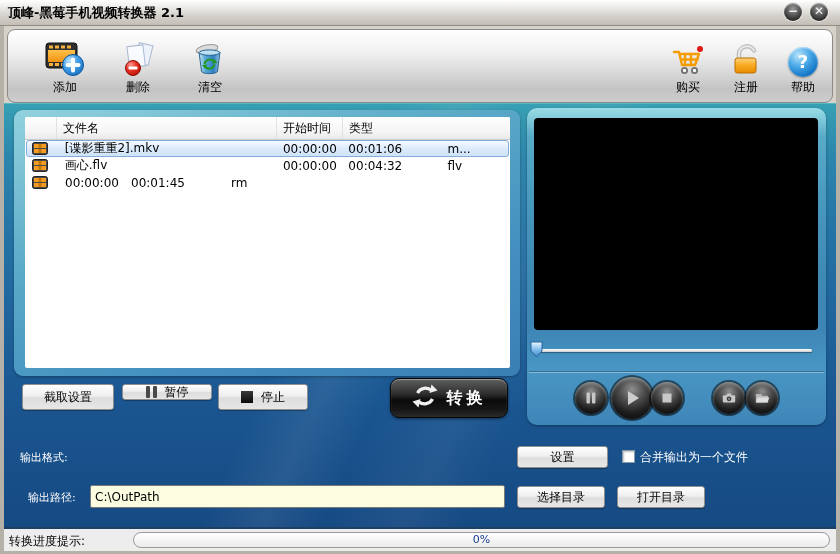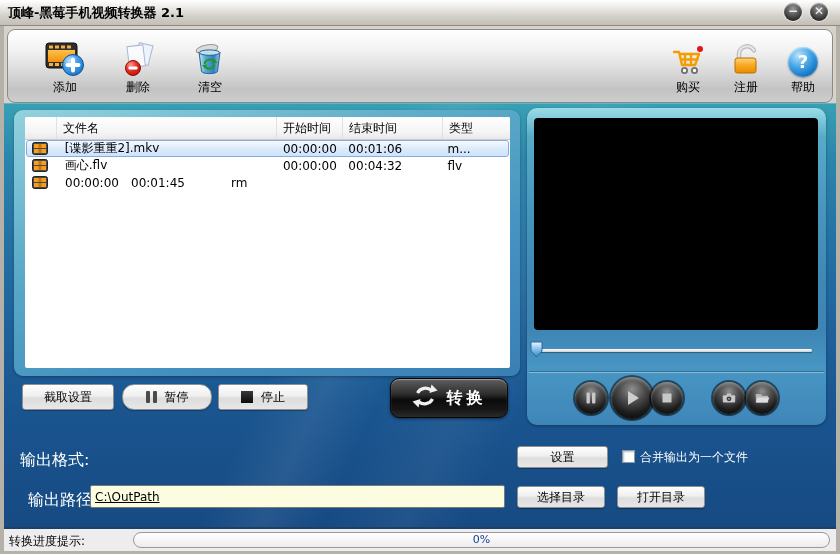--- a/index.html
+++ b/index.html
@@ -58,21 +58,21 @@
   .lrow > div { padding-left:6px; font-size:12px; color:#000; white-space:nowrap; overflow:hidden; }
   .lrow .c-icon { padding-left:5px; display:flex; align-items:center; }
   .lrow.selected { background:linear-gradient(180deg,#f6faff 0%,#dcebfc 50%,#cfe3fa 100%); border-color:#84acdd; }
 
   
   .btn { position:absolute; display:flex; align-items:center; justify-content:center; gap:8px;
     background:linear-gradient(180deg,#fefefe 0%,#efefef 45%,#dddddd 55%,#e7e7e7 100%);
     border:1px solid #8f8f8f; border-radius:3px; font-size:12px; color:#000; cursor:pointer;
     box-shadow:inset 0 1px 0 rgba(255,255,255,.9), 0 1px 1px rgba(0,0,0,.3); }
   .b-capture { left:22px; top:384px; width:92px; height:26px; }
-  .b-pause { left:122px; top:384px; width:90px; height:26px;border-radius:12px; }
+  .b-pause { left:122px; top:384px; width:90px; height:16px; }
   .b-stop { left:218px; top:384px; width:90px; height:26px; }
   .pause-glyph { display:inline-flex; gap:3px; }
   .pause-glyph i { display:block; width:4px; height:12px; background:#4a4a4a; border-radius:1px; }
   .stop-glyph { display:inline-block; width:12px; height:12px; background:linear-gradient(180deg,#3a3a3a,#0a0a0a); }
 
   .b-convert { left:390px; top:378px; width:118px; height:40px; position:absolute; display:flex; align-items:center; justify-content:center; gap:9px;
     background:linear-gradient(180deg,#5f5f5f 0%,#2d2d2d 40%,#0b0b0b 55%,#161616 80%,#2b2b2b 100%);
     border:1px solid #050505; border-radius:9px; color:#fff; font-size:16px; font-weight:bold; letter-spacing:4px; cursor:pointer;
     box-shadow:inset 0 1px 1px rgba(255,255,255,.4), 0 1px 3px rgba(0,0,0,.5); }
 
@@ -89,27 +89,27 @@
   .pbtn { position:absolute; border-radius:50%; display:flex; align-items:center; justify-content:center; cursor:pointer;
     background:radial-gradient(circle at 50% 30%, #8f8f8f 0%, #4c4c4c 35%, #1d1d1d 65%, #000 100%);
     box-shadow:0 0 0 2px rgba(0,0,0,.5), inset 0 2px 3px rgba(255,255,255,.35), 0 1px 2px rgba(0,0,0,.5); }
   .p-pause { left:48px; top:274px; width:32px; height:32px; }
   .p-play { left:84px; top:269px; width:42px; height:42px; }
   .p-stop { left:124px; top:274px; width:32px; height:32px; }
   .p-cam { left:186px; top:274px; width:32px; height:32px; }
   .p-folder { left:219px; top:274px; width:32px; height:32px; }
 
   
-  .out-label { position:absolute; color:#fff; font-size:16px; }
+  .out-label { position:absolute; color:#fff; font-size:11px; }
   .l-format { left:20px; top:450px; } .l-path { left:28px; top:490px; }
   .combo { position:absolute; left:90px; top:445px; width:415px; height:23px; background:#fff; border:1px solid #7a7a7a; border-radius:2px; cursor:pointer; }
   .combo .combo-text { position:absolute; left:21px; top:3px; font-size:12px; color:#000; }
   .combo .arrow { position:absolute; right:8px; top:9px; width:0; height:0; border-left:4px solid transparent; border-right:4px solid transparent; border-top:5px solid #222; }
   .path-input { position:absolute; left:90px; top:485px; width:415px; height:23px; background:#fcfce1; border:1px solid #7a7a7a; border-radius:2px;
-    font-family:"DejaVu Sans","Liberation Sans",sans-serif; font-size:12px; padding:0 4px; color:#000;text-decoration:underline; }
+    font-family:"DejaVu Sans","Liberation Sans",sans-serif; font-size:12px; padding:0 4px; color:#000; }
   .b-settings { left:517px; top:446px; width:91px; height:22px; }
   .b-choose { left:517px; top:486px; width:88px; height:22px; }
   .b-open { left:617px; top:486px; width:88px; height:22px; }
   .merge-box { position:absolute; left:622px; top:450px; width:13px; height:13px; background:#fff; border:1px solid #8a9aa8;
     box-shadow:inset 1px 1px 2px rgba(0,0,0,.25); cursor:pointer; }
   .merge-label { position:absolute; left:640px; top:449px; color:#fff; font-size:12px; }
 
   
   .statusbar { position:absolute; left:4px; top:527px; width:832px; height:24px; background:#ededed; border-top:2px solid #1e4066; }
   .status-label { position:absolute; left:5px; top:4px; color:#000; font-size:12px; }
@@ -266,21 +266,20 @@
   </div>
 
   <div class="main"></div>
 
   <div class="file-panel">
     <div class="file-list">
       <div class="lh">
         <div class="c-icon"></div>
         <div class="c-name">文件名</div>
         <div class="c-start">开始时间</div>
-        <div class="c-end">结束时间</div>
         <div class="c-type">类型</div>
       </div>
 
       <div class="lrow selected">
         <div class="c-icon">
           <svg width="16" height="13" viewBox="0 0 16 13">
               <rect x="0.5" y="0.5" width="15" height="12" rx="2" fill="#4a4a4a" stroke="#222"></rect>
               <rect x="2" y="2" width="12" height="4" fill="#f59d20"></rect>
               <rect x="2" y="7" width="12" height="4" fill="#f59d20"></rect>
               <rect x="6.5" y="2" width="3" height="4" fill="#c87808"></rect>

